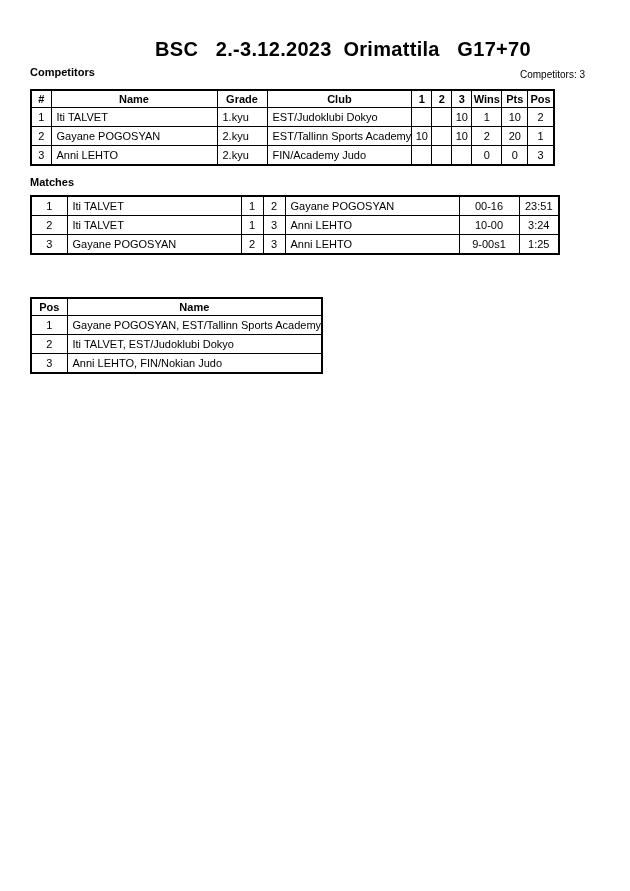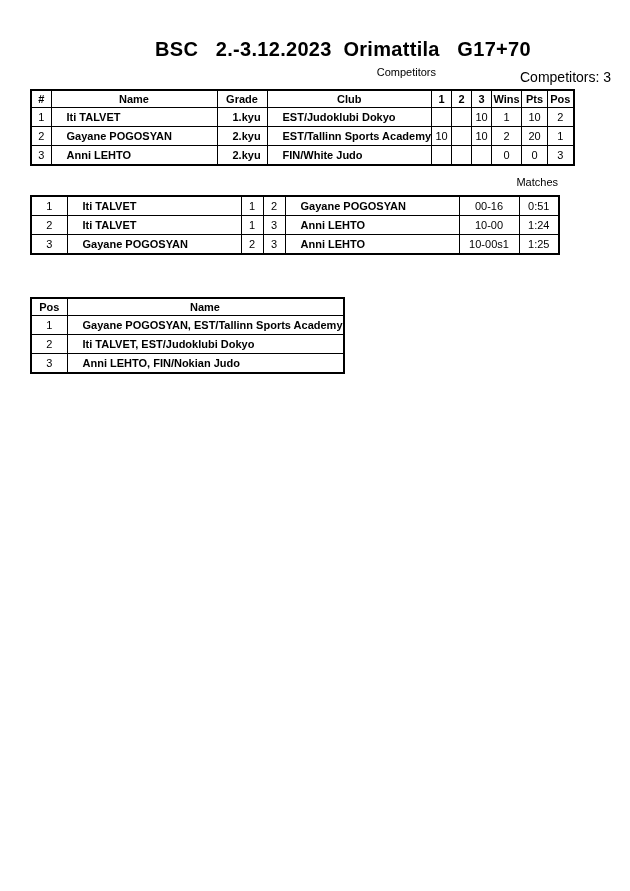--- a/index.html
+++ b/index.html
@@ -28,31 +28,31 @@
     text-align: center;
     font-size: 20px;
     font-weight: bold;
     white-space: pre;
     letter-spacing: 0.3px;
     margin-left: 28px;
   }
   .section-label {
     position: absolute;
     font-size: 11px;
-    font-weight: normal;
-    text-align: right;
+    font-weight: bold;
+    text-align: left;
   }
   .competitors-label { top: 66px; left: 30px; width: 406px; }
   .matches-label     { top: 176px; left: 30px; width: 528px; }
   .results-label     { top: 280px; left: 30px; width: 287px; }
   .competitors-count {
     position: absolute;
     top: 69px;
     left: 520px;
-    font-size: 14px;
+    font-size: 10px;
   }
   table {
     position: absolute;
     border-collapse: collapse;
     border: 2px solid #000;
     table-layout: fixed;
     font-size: 11px;
     background: #fff;
   }
   th, td {
@@ -63,21 +63,21 @@
     height: 18px;
     line-height: 18px;
   }
   th {
     font-weight: bold;
     text-align: center;
     height: 16px;
     line-height: 16px;
   }
   td.c { text-align: center; }
-  td.l { text-align: left; padding-left: 15px; font-weight: bold; }
+  td.l { text-align: left; padding-left: 5px; }
   .competitors-table { left: 30px; top: 89px; }
   .matches-table     { left: 30px; top: 195px; }
   .results-table     { left: 30px; top: 297px; }
 </style>
 </head>
 <body>
 
 <div class="doc">
 
   <div class="title">BSC   2.-3.12.2023  Orimattila   G17+70</div>
@@ -132,21 +132,21 @@
       <td class="c"></td>
       <td class="c">10</td>
       <td class="c">2</td>
       <td class="c">20</td>
       <td class="c">1</td>
     </tr>
     <tr>
       <td class="c">3</td>
       <td class="l">Anni LEHTO</td>
       <td class="l">2.kyu</td>
-      <td class="l">FIN/White Judo</td>
+      <td class="l">FIN/Academy Judo</td>
       <td class="c"></td>
       <td class="c"></td>
       <td class="c"></td>
       <td class="c">0</td>
       <td class="c">0</td>
       <td class="c">3</td>
     </tr>
   </tbody>
     </table>
 
@@ -163,38 +163,38 @@
         <col style="width:40px">
     </colgroup>
     <tbody>
     <tr>
       <td class="c">1</td>
       <td class="l">Iti TALVET</td>
       <td class="c">1</td>
       <td class="c">2</td>
       <td class="l">Gayane POGOSYAN</td>
       <td class="c">00-16</td>
-      <td class="c">0:51</td>
+      <td class="c">23:51</td>
     </tr>
     <tr>
       <td class="c">2</td>
       <td class="l">Iti TALVET</td>
       <td class="c">1</td>
       <td class="c">3</td>
       <td class="l">Anni LEHTO</td>
       <td class="c">10-00</td>
-      <td class="c">1:24</td>
+      <td class="c">3:24</td>
     </tr>
     <tr>
       <td class="c">3</td>
       <td class="l">Gayane POGOSYAN</td>
       <td class="c">2</td>
       <td class="c">3</td>
       <td class="l">Anni LEHTO</td>
-      <td class="c">10-00s1</td>
+      <td class="c">9-00s1</td>
       <td class="c">1:25</td>
     </tr>
   </tbody>
     </table>
 
 
   <table class="results-table">
     <colgroup>
       <col style="width:36px">
         <col style="width:251px">

